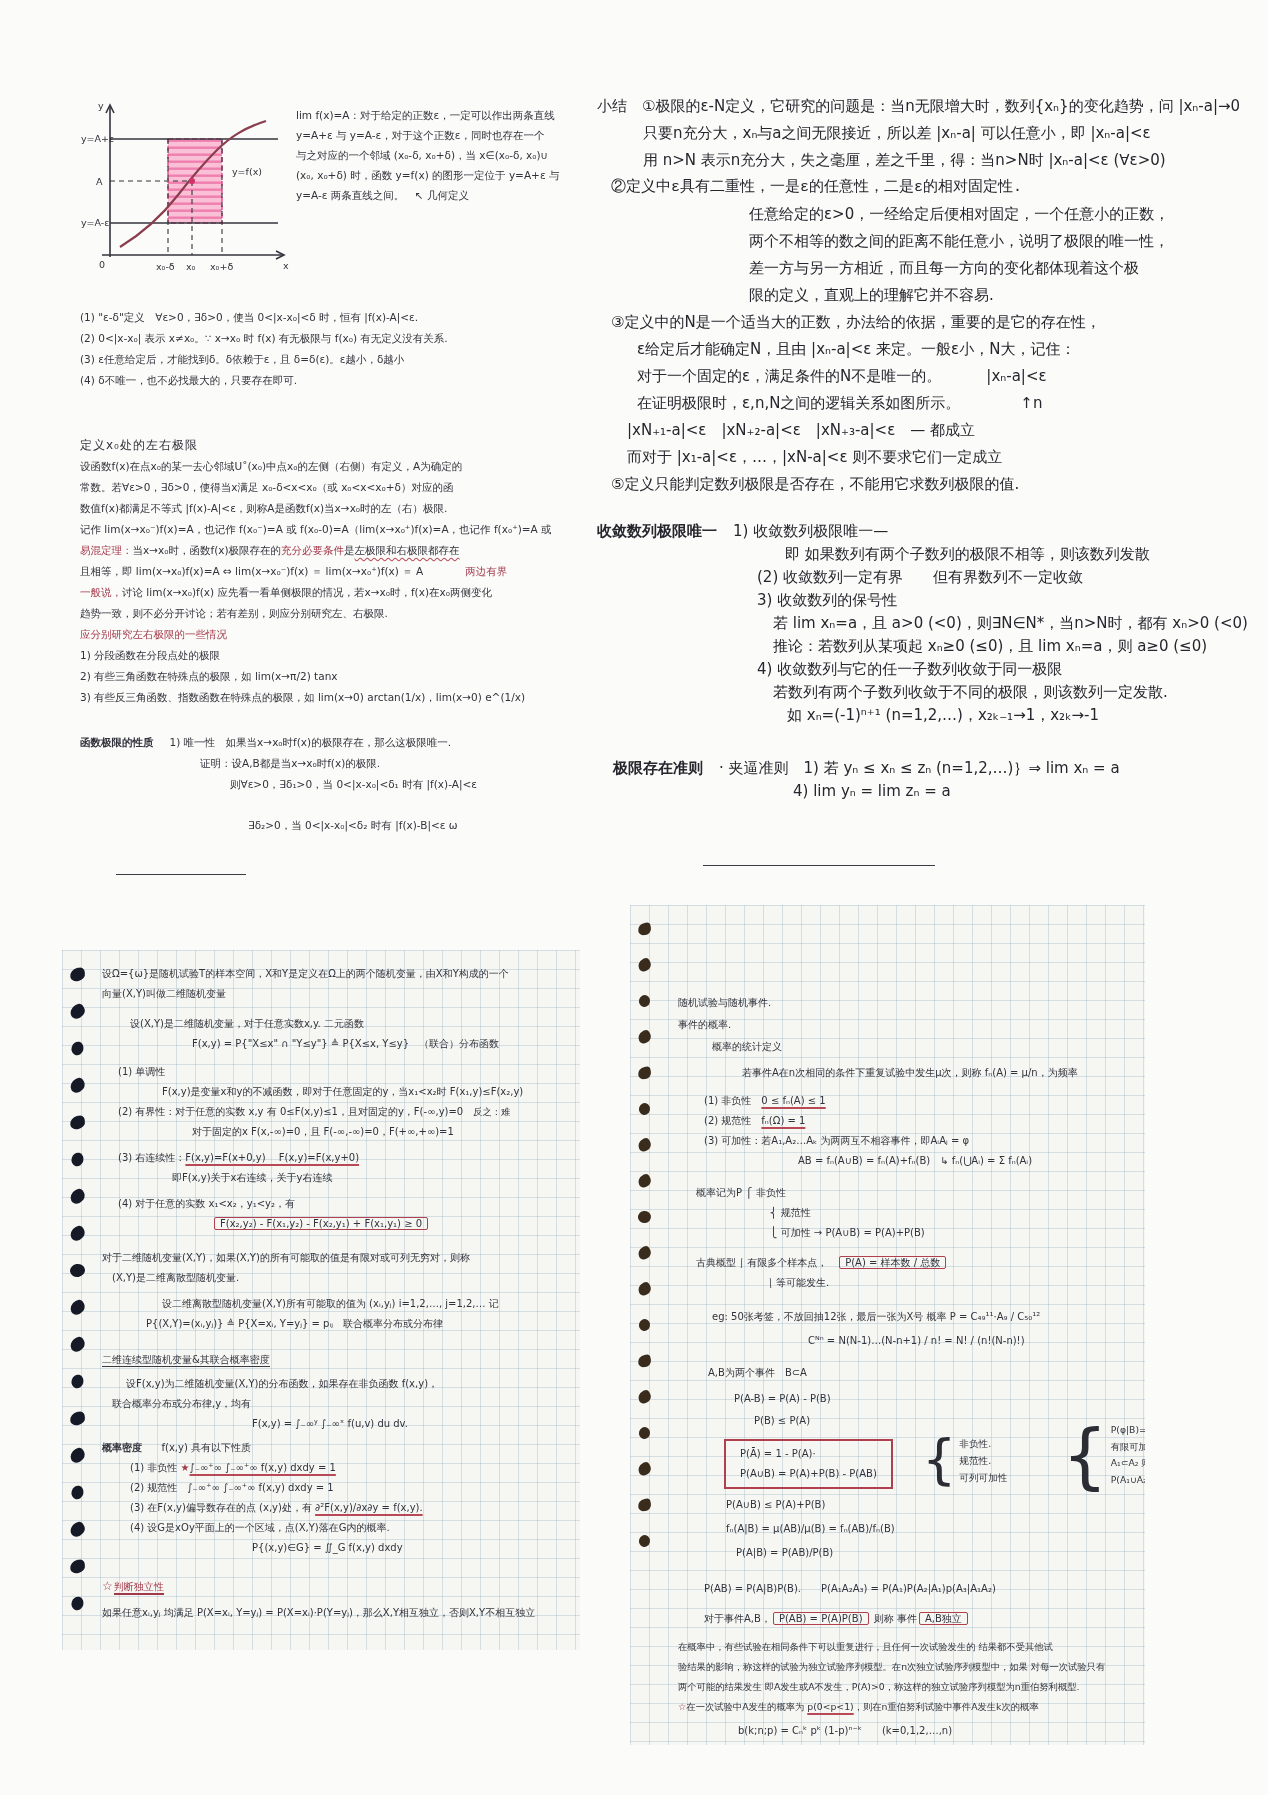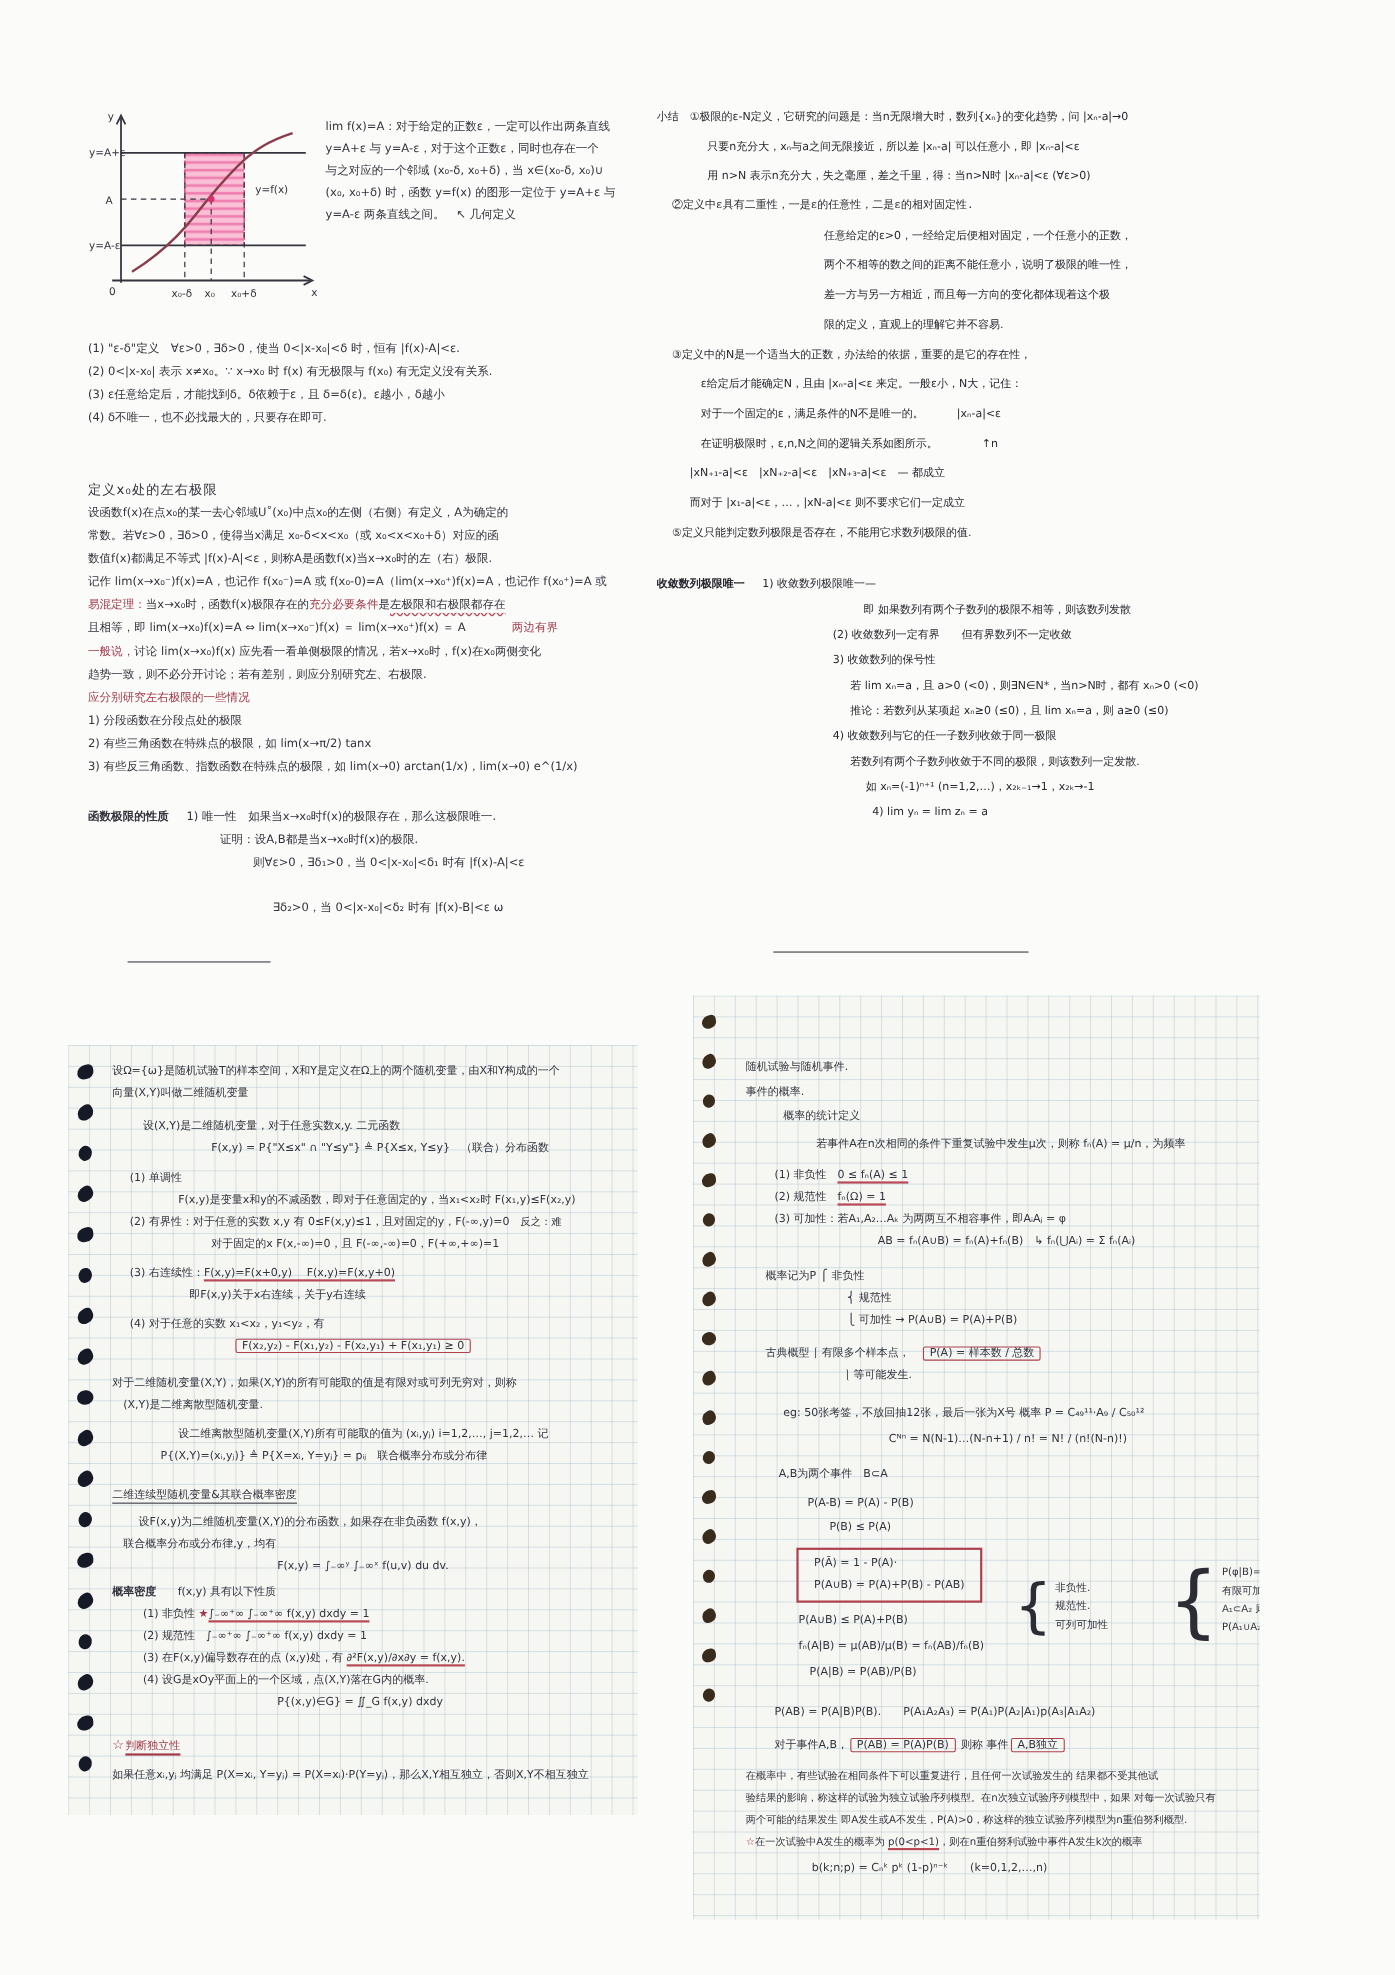--- a/index.html
+++ b/index.html
@@ -2,35 +2,35 @@
 <html><head>
 <meta charset="utf-8">
 <style>
   html,body{margin:0;padding:0;width:1268px;height:1795px;overflow:hidden;background:#fbfbf9;}
   body{font-family:"DejaVu Sans","Liberation Sans",sans-serif;color:#32323c;position:relative;}
   .page{position:absolute;}
   .ln{white-space:nowrap;}
   .p1{left:80px;top:95px;width:492px;height:792px;font-size:10.5px;line-height:21px;}
   .p1 .graph-wrap{width:215px;height:202px;}
   .p1 .para{position:absolute;left:216px;top:10px;width:280px;line-height:20px;}
-  .p2{left:597px;top:93px;width:468px;height:800px;font-size:10px;line-height:27px;color:#26262e;}
+  .p2{left:597px;top:93px;width:468px;height:800px;font-size:15px;line-height:27px;color:#26262e;}
   .p2 .tight{line-height:23px;}
   .p3{left:62px;top:950px;width:518px;height:700px;font-size:10px;line-height:20px;}
   .p4{left:630px;top:905px;width:515px;height:840px;font-size:10px;line-height:20px;overflow:hidden;}
   .gridbg{background-color:#f6f7f3;
     background-image:linear-gradient(to right,rgba(150,175,195,.35) 1px,transparent 1px),
                      linear-gradient(to bottom,rgba(150,175,195,.35) 1px,transparent 1px);
     background-size:19px 19px;}
   .holes{position:absolute;left:8px;top:6px;display:flex;flex-direction:column;}
   .hole{width:15px;height:13px;margin:12px 0;background:#161a26;border-radius:65% 35% 55% 45%;transform:rotate(-28deg);}
   .hole:nth-child(3n){transform:rotate(-75deg) scale(.92);border-radius:50%;}
   .hole:nth-child(4n+1){transform:rotate(-10deg);}
   .p4 .hole{background:#3a2c1d;width:13px;height:12px;}
   .p3 .flow{position:relative;padding:14px 0 0 40px;}
-  .p4 .flow{position:relative;padding:56px 0 0 48px;}
+  .p4 .flow{position:relative;padding:56px 0 0 48px;margin-top:32px;}
   .red{color:#a2394a;}
   .u{text-decoration:underline;text-decoration-color:#b84a58;text-underline-offset:3px;text-decoration-thickness:1.5px;}
   .uw{text-decoration:underline wavy #b84a58;text-underline-offset:3px;}
   .big{font-size:12px;letter-spacing:1px;}
   .lead2{font-weight:bold;margin-right:16px;}
   .box{border:1.5px solid #b0404e;border-radius:2px;padding:0 5px;margin:0 2px;}
   .ln.redbox{border:2px solid #b0404e;width:max-content;padding:3px 14px;margin-left:46px;}
   .hu{border-bottom:1.6px solid #3a3a44;padding-bottom:1px;}
   .hu-red{border-bottom:2px solid #a2394a;padding-bottom:1px;}
   .sm{font-size:9.3px;}
@@ -142,20 +142,21 @@
         <div class="ln " style="padding-left: 14px;"><span>⑤定义只能判定数列极限是否存在，不能用它求数列极限的值.</span></div>
         <div class="ln tight" style="margin-top: 22px;"><span class="lead2">收敛数列极限唯一</span><span>1) 收敛数列极限唯一—</span></div>
         <div class="ln tight" style="padding-left: 188px;"><span>即 如果数列有两个子数列的极限不相等，则该数列发散</span></div>
         <div class="ln tight" style="padding-left: 160px;"><span>(2) 收敛数列一定有界　　但有界数列不一定收敛</span></div>
         <div class="ln tight" style="padding-left: 160px;"><span>3) 收敛数列的保号性</span></div>
         <div class="ln tight" style="padding-left: 176px;"><span>若 lim xₙ=a，且 a&gt;0 (&lt;0)，则∃N∈N*，当n&gt;N时，都有 xₙ&gt;0 (&lt;0)</span></div>
         <div class="ln tight" style="padding-left: 176px;"><span>推论：若数列从某项起 xₙ≥0 (≤0)，且 lim xₙ=a，则 a≥0 (≤0)</span></div>
         <div class="ln tight" style="padding-left: 160px;"><span>4) 收敛数列与它的任一子数列收敛于同一极限</span></div>
         <div class="ln tight" style="padding-left: 176px;"><span>若数列有两个子数列收敛于不同的极限，则该数列一定发散.</span></div>
         <div class="ln tight" style="padding-left: 190px;"><span>如 xₙ=(-1)ⁿ⁺¹ (n=1,2,…)，x₂ₖ₋₁→1，x₂ₖ→-1</span></div>
+        <div class="ln tight" style="padding-left: 16px; margin-top: 30px;"><span class="lead2">极限存在准则</span><span>· 夹逼准则　1) 若 yₙ ≤ xₙ ≤ zₙ (n=1,2,…)｝⇒ lim xₙ = a</span></div>
         <div class="ln tight" style="padding-left: 196px;"><span>4) lim yₙ = lim zₙ = a</span></div>
       </div>
     <div class="rule r2"></div>
   </section>
 
   <section class="page p3 gridbg">
     <div class="holes">
         <span class="hole"></span>
         <span class="hole"></span>
         <span class="hole"></span>

